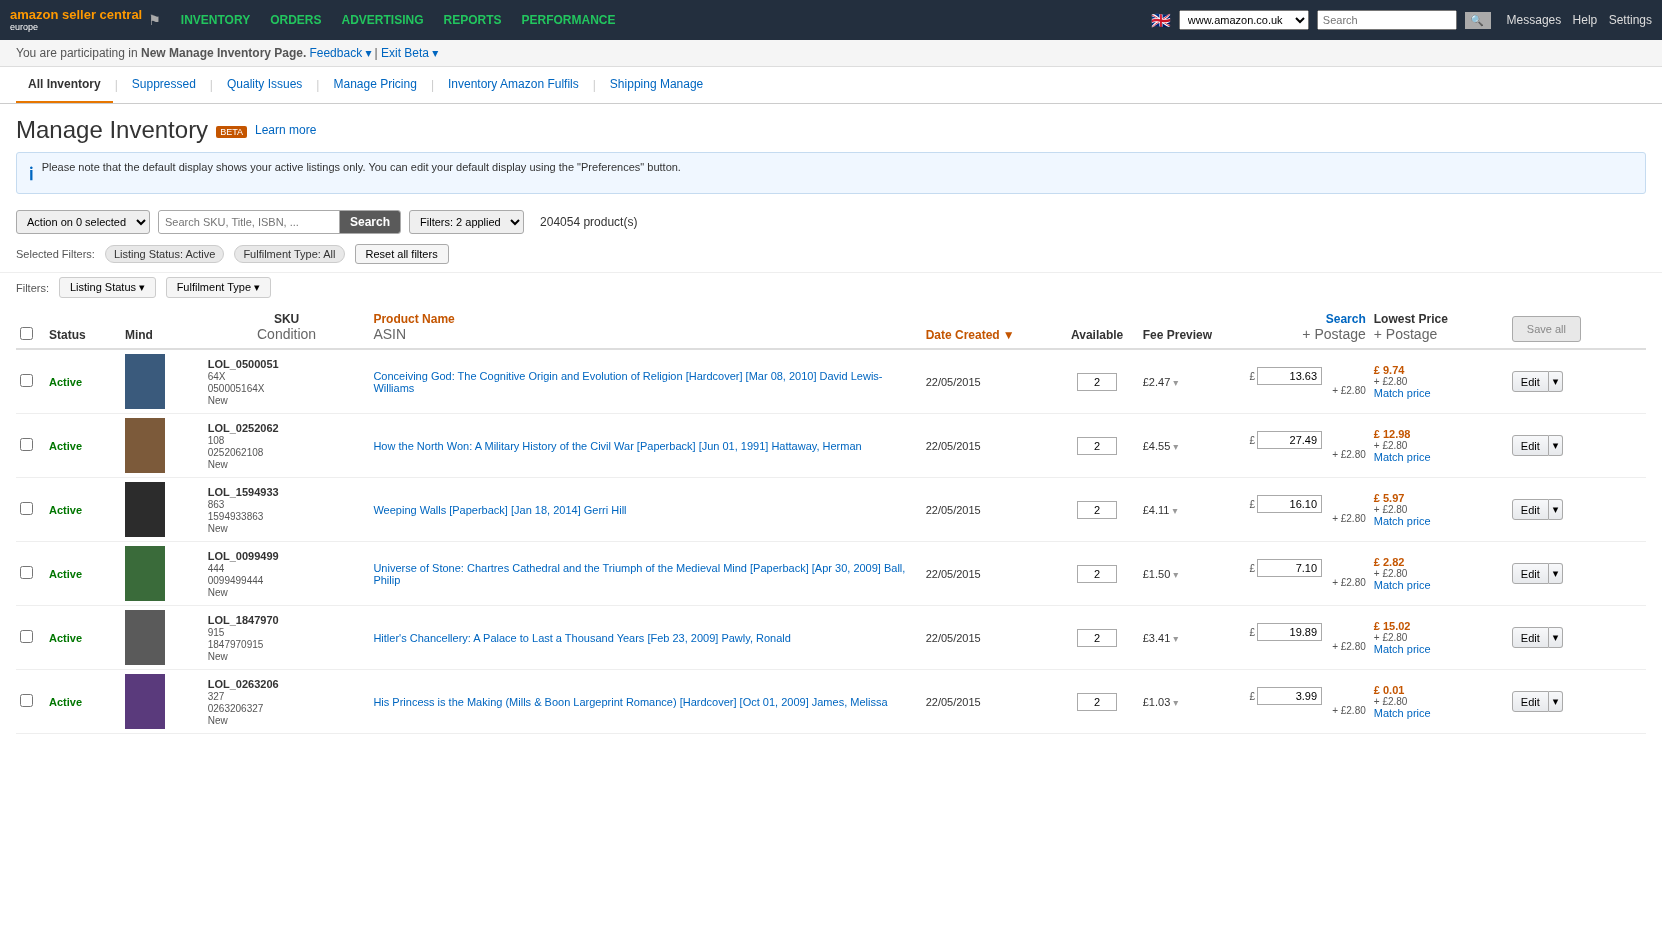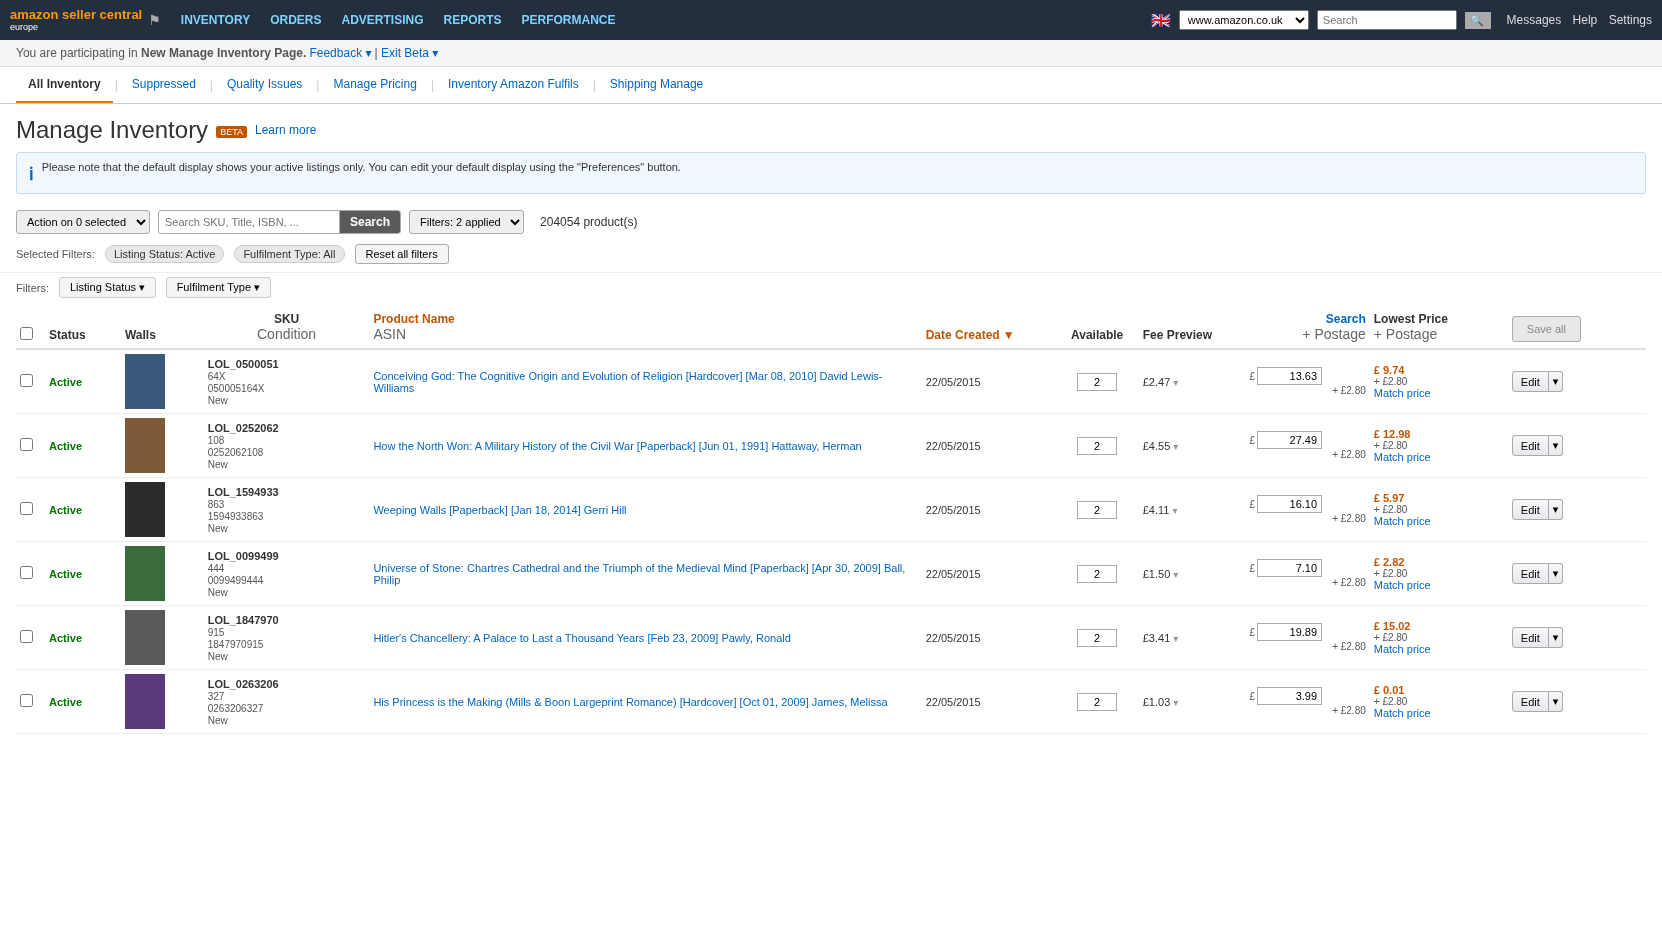--- a/index.html
+++ b/index.html
@@ -4,21 +4,21 @@
   <style>
     * { box-sizing: border-box; margin: 0; padding: 0; font-family: Arial, sans-serif; font-size: 12px; }
     body { background: #fff; color: #333; }
 
     
     .top-nav { background: #232f3e; display: flex; align-items: center; padding: 0 10px; height: 40px; }
     .logo-area { display: flex; align-items: center; margin-right: 20px; }
     .logo-text { color: #ff9900; font-weight: bold; font-size: 13px; line-height: 1.1; }
     .logo-sub { color: #fff; font-size: 9px; }
     .nav-links { display: flex; gap: 20px; flex: 1; }
-    .nav-link { color: #7dd3fc; font-size: 12px; font-weight: bold; cursor: pointer; padding: 4px 0; text-decoration: none; }
+    .nav-link { color: #22c55e; font-size: 12px; font-weight: bold; cursor: pointer; padding: 4px 0; text-decoration: none; }
     .top-right { display: flex; align-items: center; gap: 8px; }
     .marketplace-select { font-size: 11px; padding: 2px 4px; width: 130px; }
     .search-input-top { font-size: 11px; padding: 2px 4px; width: 140px; }
     .search-btn-top { background: #aaa; border: none; cursor: pointer; padding: 2px 6px; font-size: 11px; color: #fff; }
     .top-links { color: #ddd; font-size: 12px; }
     .top-links a { color: #ddd; text-decoration: none; margin-left: 8px; }
 
     
     .beta-bar { background: #f5f5f5; border-bottom: 1px solid #ddd; padding: 6px 16px; font-size: 11px; color: #555; }
     .beta-bar a { color: #0066c0; text-decoration: none; }
@@ -208,21 +208,21 @@
   <button class="filter-btn">Listing Status ▾</button>
   <button class="filter-btn">Fulfilment Type ▾</button>
 </div>
 
 <div class="table-wrap">
   <table>
     <thead>
       <tr>
         <th class="checkbox-col"><input type="checkbox" style=""></th>
         <th class="status-col"><span>Status</span></th>
-        <th class="image-col"><span>Walls</span></th>
+        <th class="image-col"><span>Mind</span></th>
         <th class="sku-col">
           <span>SKU</span><br>
           <span class="th-sub">Condition</span>
         </th>
         <th class="product-col">
           <span style="color:#c45500;">Product Name</span><br>
           <span class="th-sub">ASIN</span>
         </th>
         <th class="date-col sortable">
           <span>Date Created</span>

